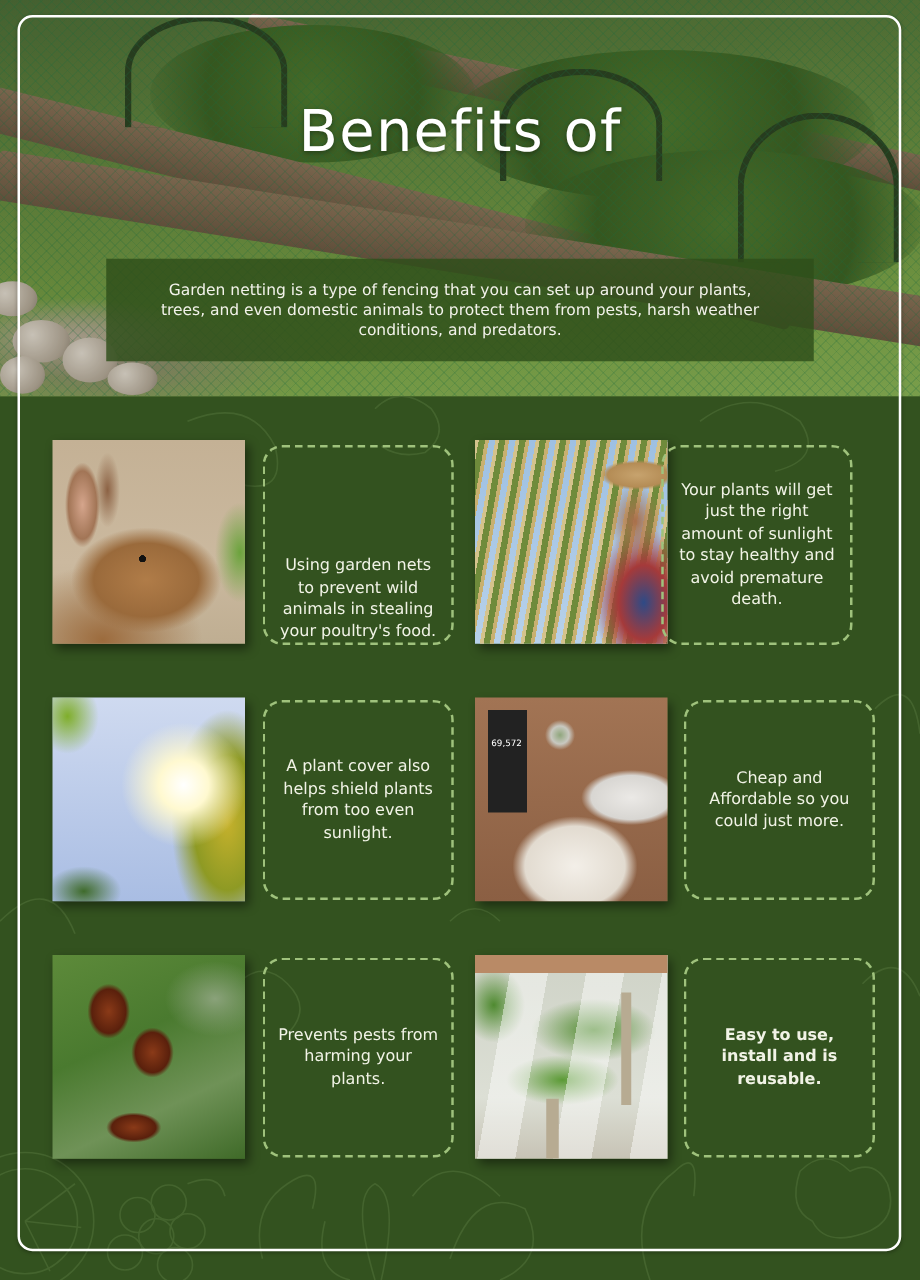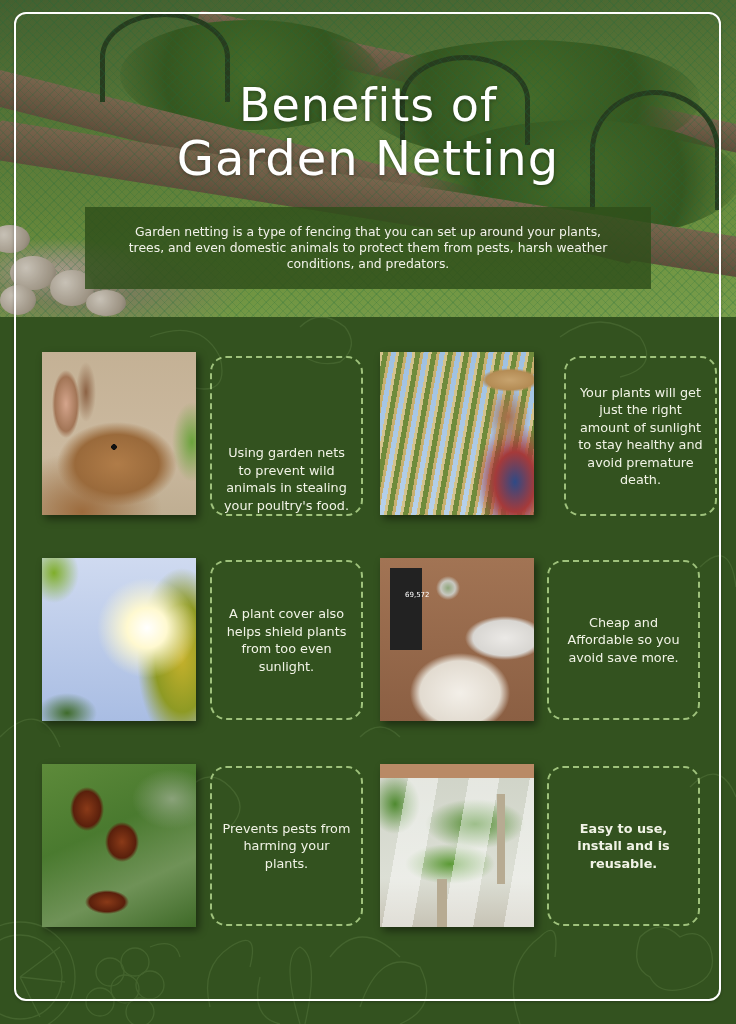--- a/index.html
+++ b/index.html
@@ -177,21 +177,20 @@
   <div class="hoop" style="left:590px;top:90px;width:130px;height:120px;"></div>
   <div class="netting"></div>
   <div class="stone" style="left:-10px;top:225px;width:40px;height:28px;"></div>
   <div class="stone" style="left:10px;top:256px;width:46px;height:34px;"></div>
   <div class="stone" style="left:50px;top:270px;width:44px;height:36px;"></div>
   <div class="stone" style="left:0px;top:285px;width:36px;height:30px;"></div>
   <div class="stone" style="left:86px;top:290px;width:40px;height:26px;"></div>
   <div class="hero-shade"></div>
 
   <div class="title t1">Benefits of</div>
-  <div class="title t2">Garden Netting</div>
 
   <div class="intro-box">
     <p class="intro-text">Garden netting is a type of fencing that you can set up around your plants, trees, and even domestic animals to protect them from pests, harsh weather conditions, and predators.</p>
   </div>
 </div>
 
 <svg class="doodles" viewBox="0 0 736 707">
   <g fill="none" stroke="#4a6a33" stroke-width="1.3" opacity="0.75">
     <circle cx="20" cy="660" r="55"></circle>
       <circle cx="20" cy="660" r="42"></circle>
@@ -218,33 +217,33 @@
     <path d="M360 420 Q380 400 400 420"></path>
     <path d="M190 470 Q210 450 230 470 Q250 490 230 510"></path>
   </g>
 </svg>
 
 <div class="photo ph-rabbit" style="left:42px;top:352px;"></div>
 <div class="card" style="left:210px;top:356px;align-items:flex-end;">
   <p class="card-text">Using garden nets to prevent wild animals in stealing your poultry's food.</p>
 </div>
 <div class="photo ph-farmer" style="left:380px;top:352px;"></div>
-<div class="card" style="left:564px;top:356px;">
+<div class="card" style="left:529px;top:356px;">
   <p class="card-text">Your plants will get just the right amount of sunlight to stay healthy and avoid premature death.</p>
 </div>
 
 <div class="photo ph-sun" style="left:42px;top:558px;"></div>
 <div class="card" style="left:210px;top:560px;">
   <p class="card-text">A plant cover also helps shield plants from too even sunlight.</p>
 </div>
 <div class="photo ph-calc" style="left:380px;top:558px;">
-  <span style="position:absolute;left:25px;top:33px;font-size:7px;color:#fff;font-family:'DejaVu Sans',sans-serif;">69,572</span>
+  <span style="position:absolute;left:13px;top:33px;font-size:7px;color:#fff;font-family:'DejaVu Sans',sans-serif;">69,572</span>
 </div>
 <div class="card" style="left:547px;top:560px;">
-  <p class="card-text">Cheap and Affordable so you avoid save more.</p>
+  <p class="card-text">Cheap and Affordable so you could just more.</p>
 </div>
 
 <div class="photo ph-beetle" style="left:42px;top:764px;"></div>
 <div class="card" style="left:210px;top:766px;">
   <p class="card-text">Prevents pests from harming your plants.</p>
 </div>
 <div class="photo ph-vine" style="left:380px;top:764px;">
   <div class="post" style="left:57px;top:115px;width:10px;height:48px;"></div>
   <div class="post" style="left:117px;top:30px;width:8px;height:90px;"></div>
 </div>

